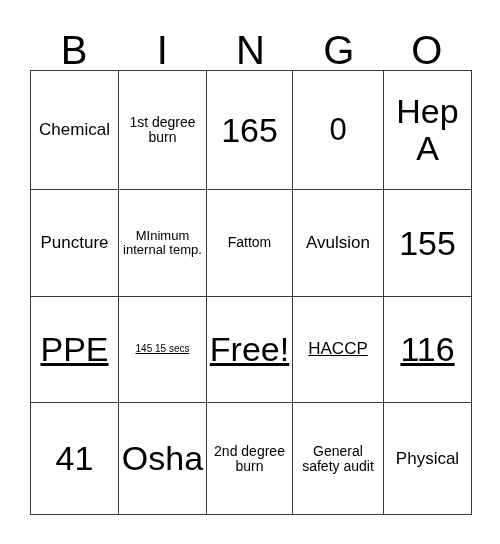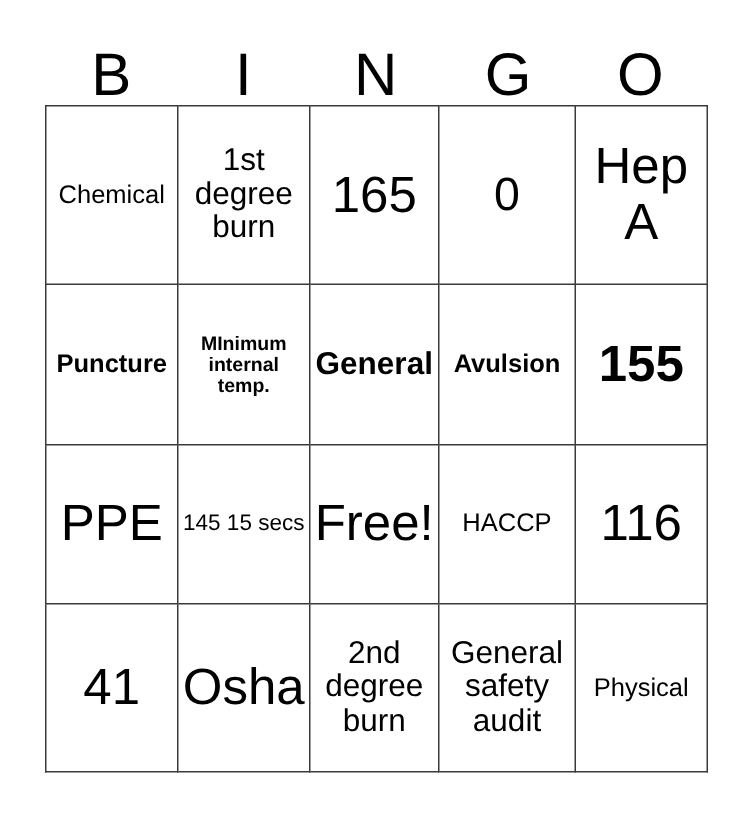--- a/index.html
+++ b/index.html
@@ -55,36 +55,36 @@
     text-align: center;
     vertical-align: middle;
     padding: 1px 2px;
     line-height: 1.08;
     color: #000000;
     word-wrap: break-word;
     overflow: hidden;
   }
   #grid tr { height: 89px; }
   #grid tr:first-child { height: 96px; }
-  #grid tr:nth-child(2) { height: 86px; font-weight: bold; }
-  #grid tr:nth-child(3) { height: 86px; }
+  #grid tr:nth-child(2) { height: 86px; }
+  #grid tr:nth-child(3) { height: 86px; text-decoration: underline; }
   #grid tr:nth-child(4) { height: 74px; }
   #grid tr:last-child { height: 90px; }
   .col-b { width: 88px; }
   .col-i { width: 88px; }
   .col-n { width: 86px; }
   .col-g { width: 91px; }
   .col-o { width: 88px; }
 
   
   .fs-xxl { font-size: 34px; }
   .fs-xl  { font-size: 31px; }
-  .fs-m   { font-size: 21px; }
+  .fs-m   { font-size: 14px; }
   .fs-s   { font-size: 17px; }
-  .fs-xs  { font-size: 15px; }
+  .fs-xs  { font-size: 10px; }
   .fs-xxs { font-size: 13px; }
 </style>
 </head>
 <body>
 
 <div id="bingo-card">
 
   <div id="header-row">
     <div class="header-letter">B</div>
     <div class="header-letter">I</div>
@@ -105,21 +105,21 @@
       <tr>
         <td class="fs-s">Chemical</td>
         <td class="fs-m">1st degree burn</td>
         <td class="fs-xxl">165</td>
         <td class="fs-xl">0</td>
         <td class="fs-xxl">Hep A</td>
       </tr>
       <tr>
         <td class="fs-s">Puncture</td>
         <td class="fs-xxs">MInimum internal temp.</td>
-        <td class="fs-m">General</td>
+        <td class="fs-m">Fattom</td>
         <td class="fs-s">Avulsion</td>
         <td class="fs-xxl">155</td>
       </tr>
       <tr>
         <td class="fs-xxl">PPE</td>
         <td class="fs-xs">145 15 secs</td>
         <td class="fs-xxl">Free!</td>
         <td class="fs-s">HACCP</td>
         <td class="fs-xxl">116</td>
       </tr>

